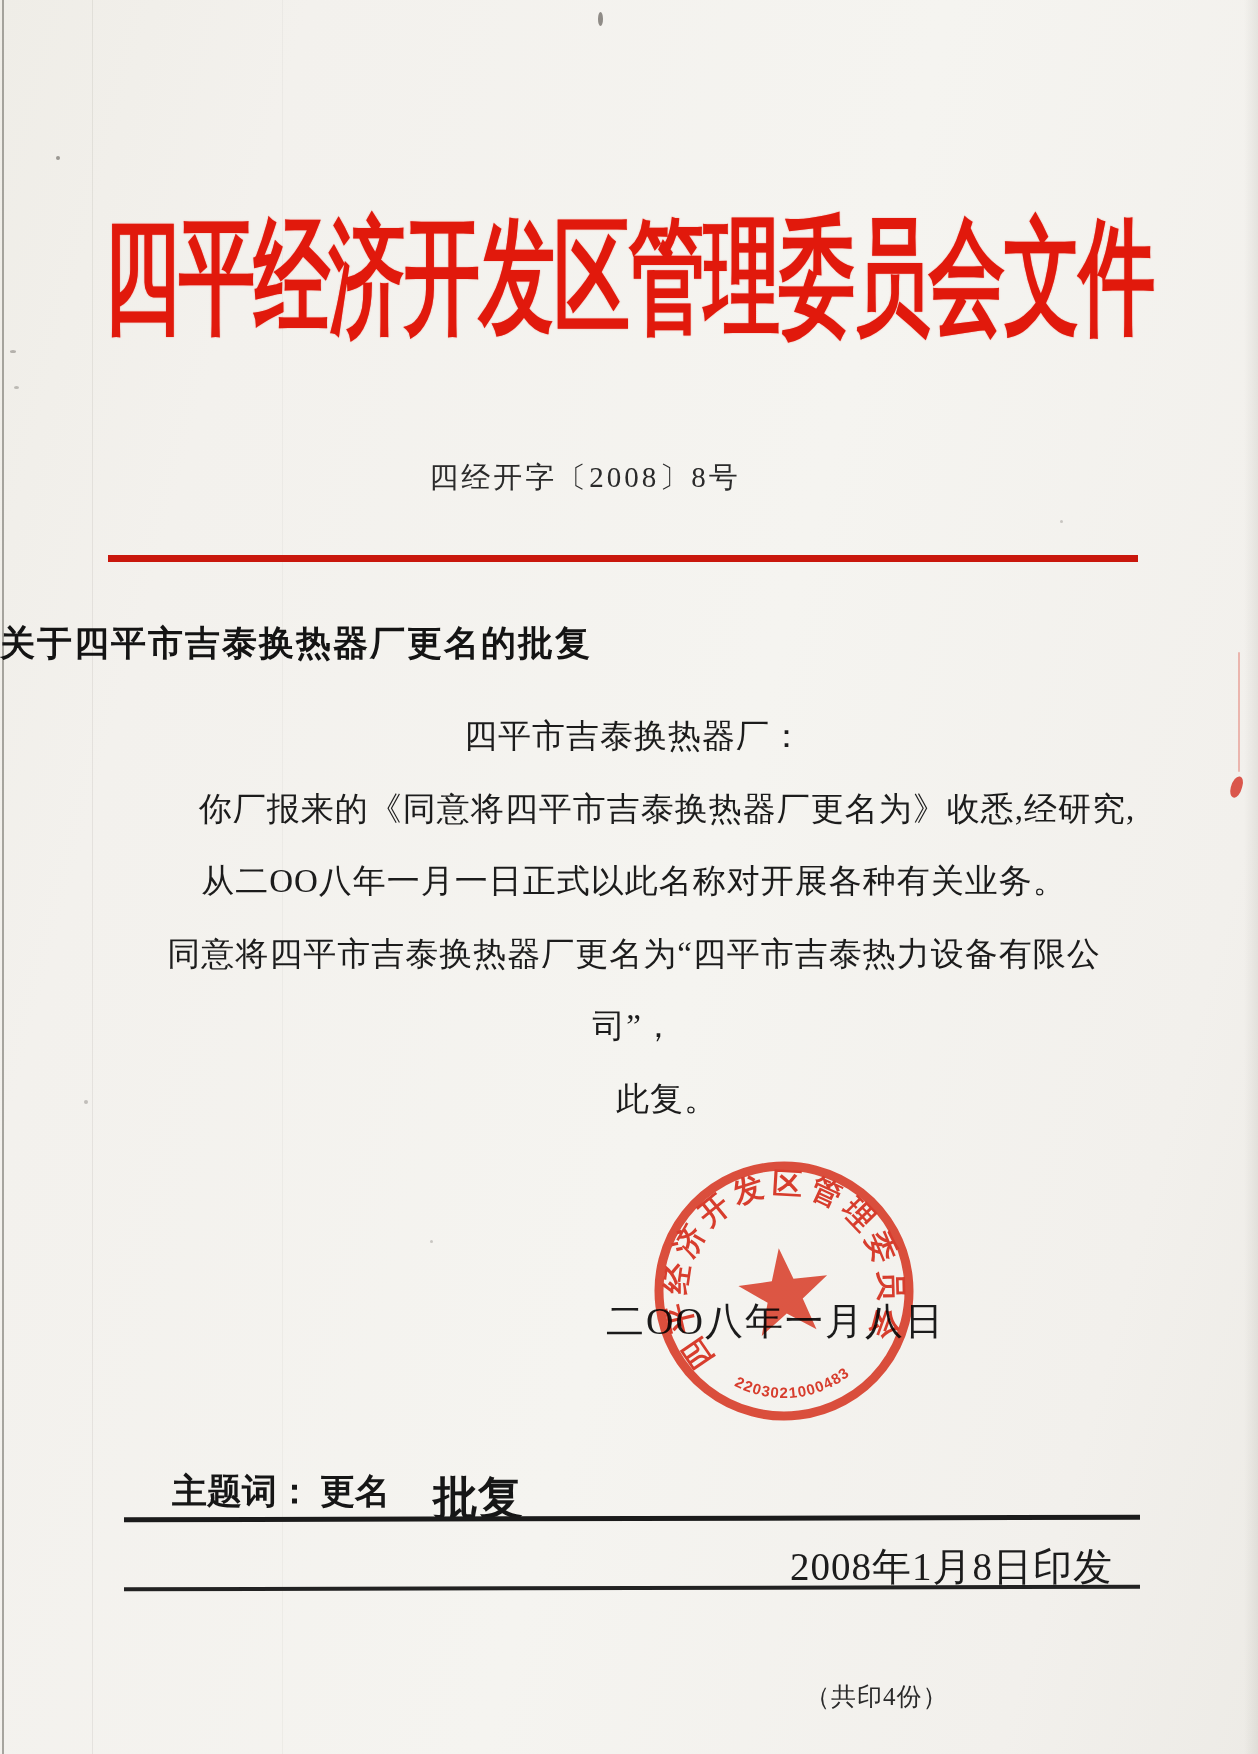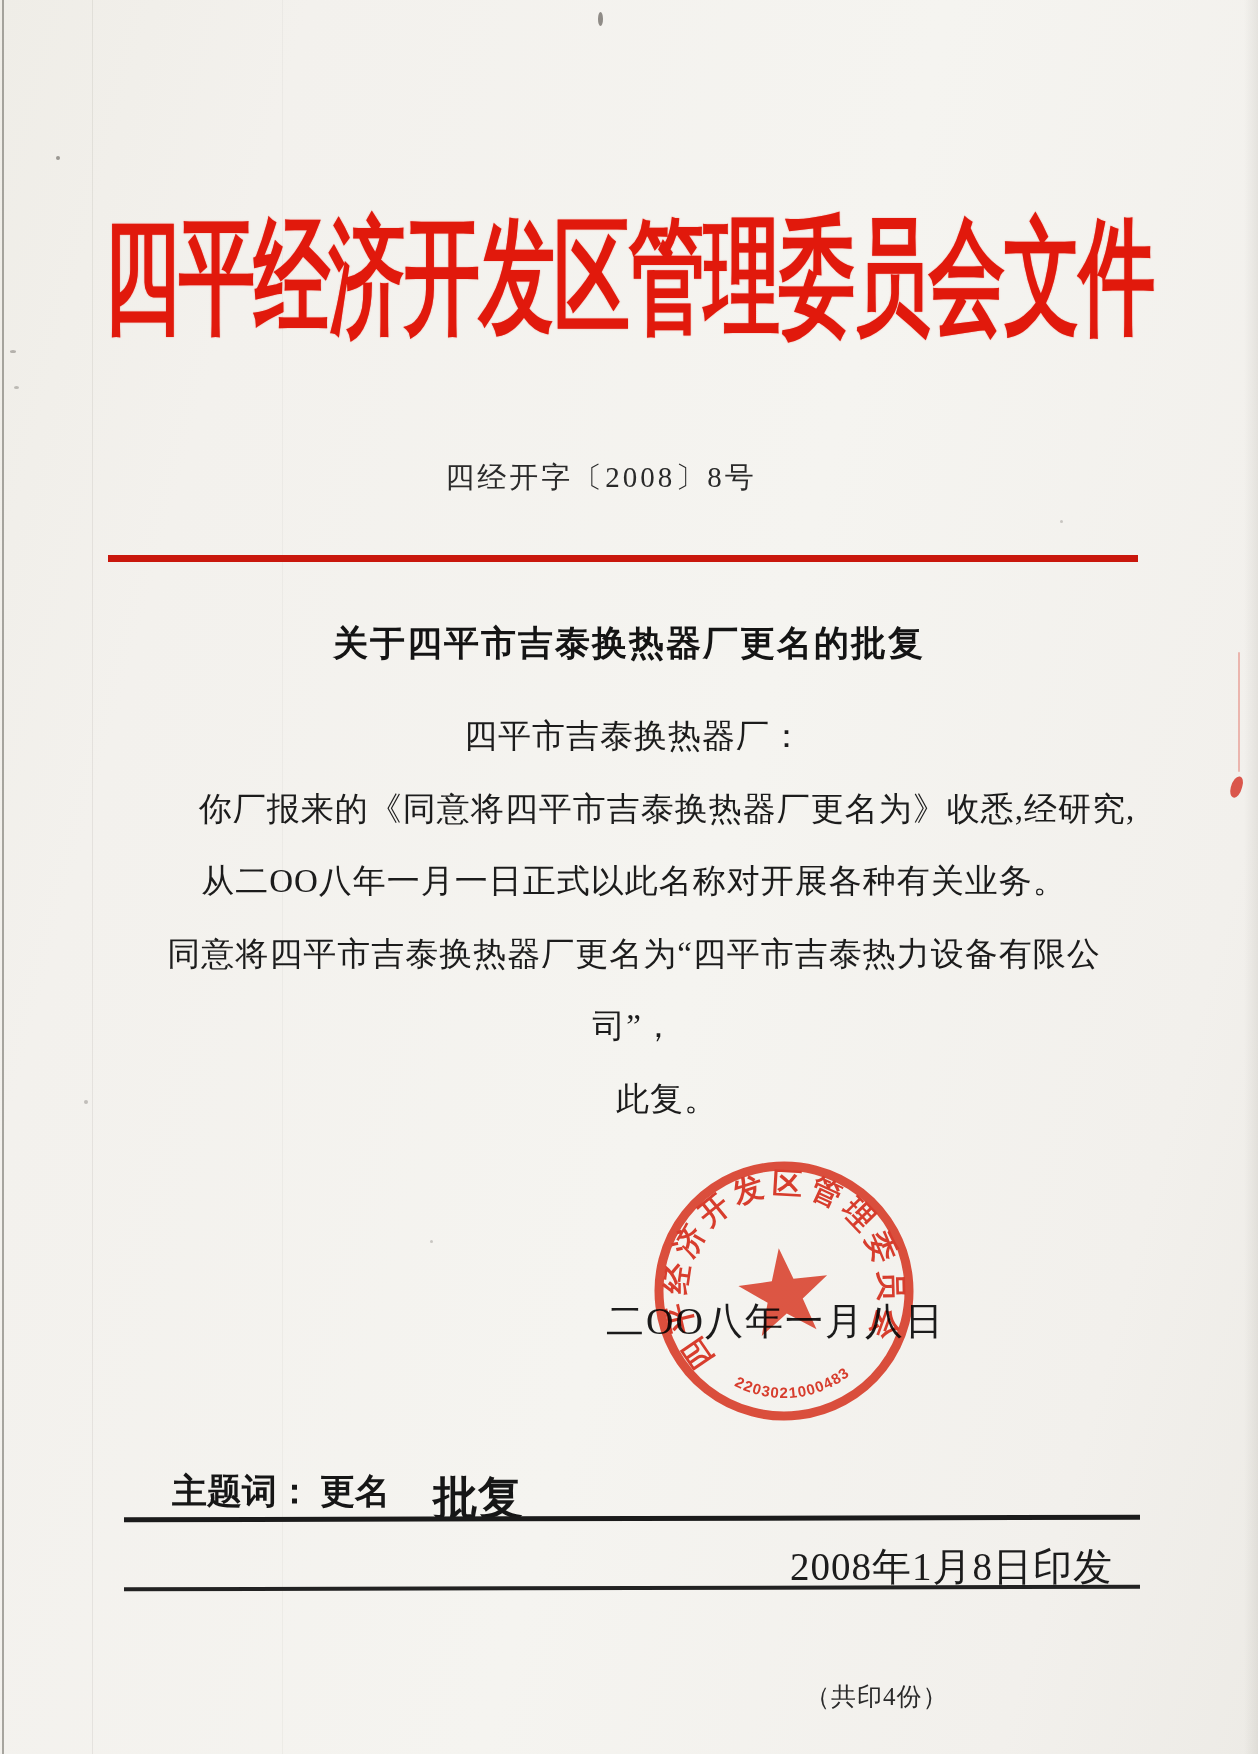--- a/index.html
+++ b/index.html
@@ -34,28 +34,26 @@
     white-space:nowrap;
     font-family:"Liberation Serif", serif;
     text-shadow:0 0 1px rgba(225,25,12,.55);
   }
 
   .doc-number{
     position:absolute;top:458px;left:0;width:1170px;
     text-align:center;
     font-size:29px;letter-spacing:3px;
     color:#2a2a2a;
-    margin-left:16px;
   }
 
   .red-rule{position:absolute;top:555px;left:108px;width:1030px;height:7px;background:#c9170c;}
 
   .subject-title{
     position:absolute;top:620px;left:0;width:1258px;
-    text-align:center;
     font-size:35px;font-weight:bold;letter-spacing:2px;
     font-family:"Liberation Sans", sans-serif;
     color:#141414;
   }
 
   .body-block{
     position:absolute;top:700px;left:130px;width:1008px;
     font-size:33px;line-height:72.5px;
     letter-spacing:1px;
     color:#1c1c1c;

